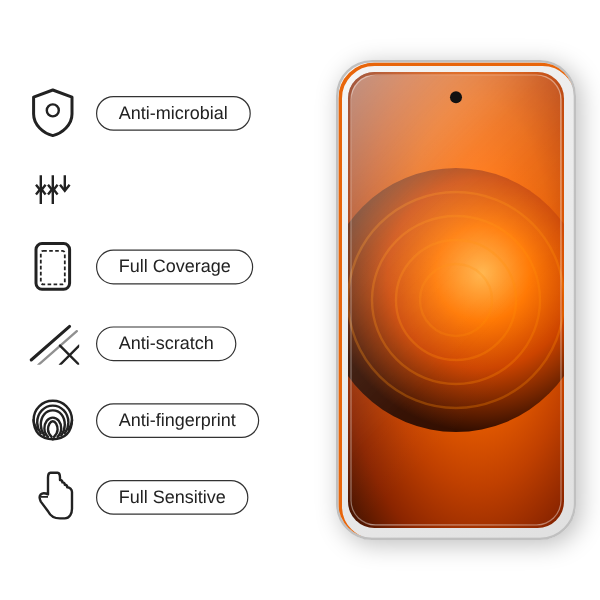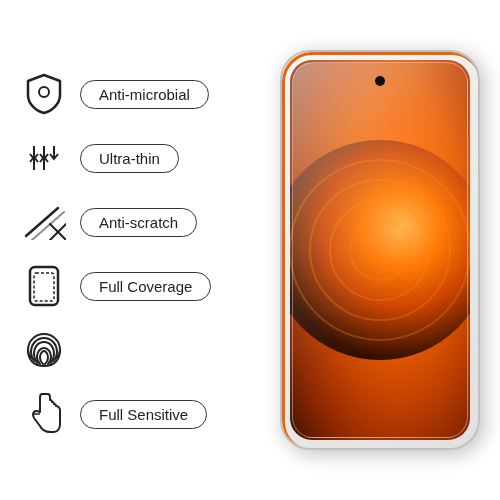--- a/index.html
+++ b/index.html
@@ -154,62 +154,62 @@
         <polyline points="16,16 20,21 24,16" fill="none" stroke="#222" stroke-width="2"></polyline>
         <line x1="30" y1="8" x2="30" y2="20" stroke="#222" stroke-width="2"></line>
         <polyline points="26,16 30,21 34,16" fill="none" stroke="#222" stroke-width="2"></polyline>
 
         <line x1="10" y1="32" x2="10" y2="20" stroke="#222" stroke-width="2"></line>
         <polyline points="6,24 10,19 14,24" fill="none" stroke="#222" stroke-width="2"></polyline>
         <line x1="20" y1="32" x2="20" y2="20" stroke="#222" stroke-width="2"></line>
         <polyline points="16,24 20,19 24,24" fill="none" stroke="#222" stroke-width="2"></polyline>
       </svg>
     </div>
-    <div class="feature-label">Ultra-thin</div>
+  </div>
+
+  <div class="feature-row">
+    <div class="icon-box">
+      <svg width="32" height="42" viewBox="0 0 32 42">
+        <rect x="2" y="2" width="28" height="38" rx="5" ry="5" fill="none" stroke="#222" stroke-width="2.5"></rect>
+
+        <rect x="6" y="8" width="20" height="28" rx="2" ry="2" fill="none" stroke="#222" stroke-width="1.5" stroke-dasharray="3,2"></rect>
+      </svg>
+    </div>
+    <div class="feature-label">Full Coverage</div>
   </div>
 
   <div class="feature-row">
     <div class="icon-box">
       <svg width="44" height="36" viewBox="0 0 44 36">
 
         <line x1="4" y1="32" x2="36" y2="4" stroke="#222" stroke-width="2.5" stroke-linecap="round"></line>
 
         <line x1="10" y1="36" x2="42" y2="8" stroke="#222" stroke-width="2" stroke-linecap="round" opacity="0.5"></line>
 
         <line x1="28" y1="20" x2="44" y2="36" stroke="#222" stroke-width="2" stroke-linecap="round"></line>
         <line x1="44" y1="20" x2="28" y2="36" stroke="#222" stroke-width="2" stroke-linecap="round"></line>
       </svg>
     </div>
     <div class="feature-label">Anti-scratch</div>
-  </div>
-
-  <div class="feature-row">
-    <div class="icon-box">
-      <svg width="32" height="42" viewBox="0 0 32 42">
-        <rect x="2" y="2" width="28" height="38" rx="5" ry="5" fill="none" stroke="#222" stroke-width="2.5"></rect>
-
-        <rect x="6" y="8" width="20" height="28" rx="2" ry="2" fill="none" stroke="#222" stroke-width="1.5" stroke-dasharray="3,2"></rect>
-      </svg>
-    </div>
-    <div class="feature-label">Full Coverage</div>
   </div>
 
   <div class="feature-row">
     <div class="icon-box">
       <svg width="40" height="40" viewBox="0 0 40 40">
 
         <path d="M20 36 C10 36 4 30 4 20" fill="none" stroke="#222" stroke-width="2" stroke-linecap="round"></path>
         <path d="M20 36 C30 36 36 30 36 20" fill="none" stroke="#222" stroke-width="2" stroke-linecap="round"></path>
         <path d="M7 28 C5 25 4 22 4 20 C4 11 11 4 20 4 C29 4 36 11 36 20 C36 22 35 25 33 28" fill="none" stroke="#222" stroke-width="2" stroke-linecap="round"></path>
         <path d="M10 31 C8 28 7 25 7 22 C7 14 13 8 20 8 C27 8 33 14 33 22 C33 25 32 28 30 31" fill="none" stroke="#222" stroke-width="2" stroke-linecap="round"></path>
         <path d="M13 33 C11 30 10 27 10 24 C10 17 14 12 20 12 C26 12 30 17 30 24 C30 27 29 30 27 33" fill="none" stroke="#222" stroke-width="2" stroke-linecap="round"></path>
         <path d="M16 34 C14 32 13 29 13 27 C13 22 16 18 20 18 C24 18 27 22 27 27 C27 29 26 32 24 34" fill="none" stroke="#222" stroke-width="2" stroke-linecap="round"></path>
         <path d="M19 34 C17 32 16 30 16 28 C16 24 18 21 20 21 C22 21 24 24 24 28 C24 30 23 32 21 34" fill="none" stroke="#222" stroke-width="2" stroke-linecap="round"></path>
       </svg>
     </div>
+    <div class="feature-label">Anti-fingerprint</div>
   </div>
 
   <div class="feature-row">
     <div class="icon-box">
       <svg width="36" height="44" viewBox="0 0 36 44">
 
         <path d="M16 2 C16 2 14 2 14 6 L14 20 C14 20 10 18 8 20 C6 22 8 26 8 26 L14 34 C16 38 20 40 24 40 L28 40 C32 40 34 36 34 32 L34 18 C34 16 32 14 30 14 C30 14 30 12 28 12 C28 12 28 10 26 10 C26 10 26 8 24 8 L24 6 C24 2 22 2 22 2 Z" fill="none" stroke="#222" stroke-width="2" stroke-linejoin="round"></path>
 
         <path d="M14 22 C12 22 10 22 8 22" fill="none" stroke="#222" stroke-width="1.5"></path>
       </svg>

